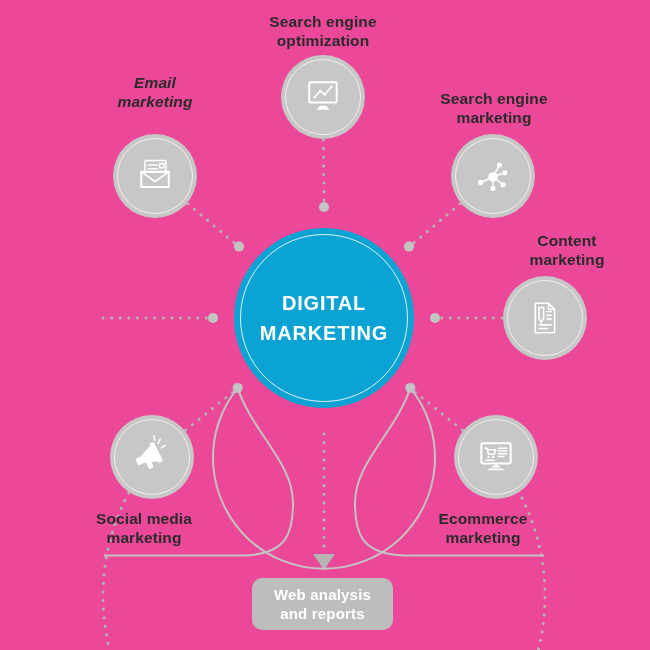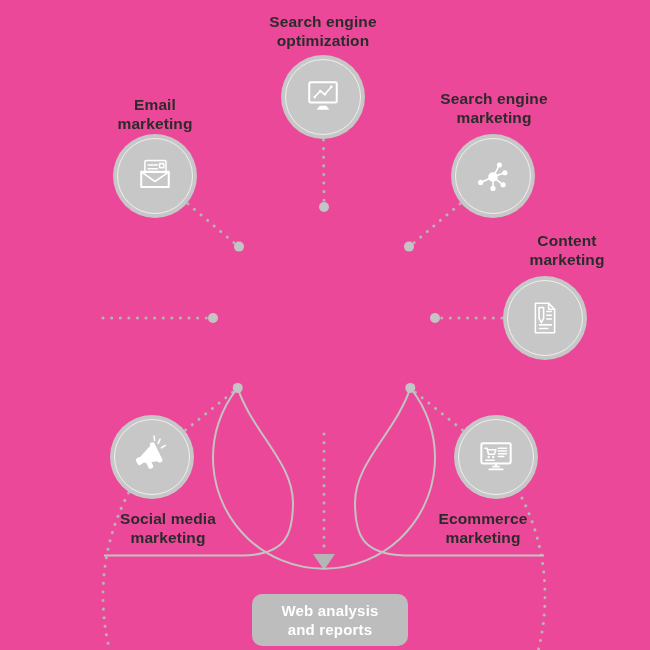--- a/index.html
+++ b/index.html
@@ -29,21 +29,21 @@
   .center-circle{
     position:absolute;left:234px;top:228px;width:180px;height:180px;border-radius:50%;
     background:#0ba3d4;z-index:2;display:flex;align-items:center;justify-content:center;
   }
   .center-circle .inner-ring{inset:6px;border-color:rgba(255,255,255,.85);}
   .center-label{
     text-align:center;white-space:pre-line;color:#ffffff;
     font-size:20px;font-weight:bold;letter-spacing:0.8px;line-height:1.5;
   }
   .output-box{
-    position:absolute;left:252px;top:594px;width:156px;height:52px;border-radius:10px;
+    position:absolute;left:252px;top:578px;width:141px;height:52px;border-radius:10px;
     background:#bdbdbd;z-index:2;display:flex;align-items:center;justify-content:center;
   }
   .output-label{
     text-align:center;white-space:pre-line;color:#ffffff;
     font-size:15px;font-weight:bold;line-height:1.3;letter-spacing:0.2px;
   }
   .icon-stroke{fill:none;stroke:#ffffff;stroke-width:2.2;stroke-linecap:round;stroke-linejoin:round;}
   .icon-thin{fill:none;stroke:#ffffff;stroke-width:1.7;stroke-linecap:round;stroke-linejoin:round;}
   .icon-fill{fill:#ffffff;stroke:none;}
   .icon-mask{fill:#c7c7c7;stroke:#ffffff;stroke-width:2.2;stroke-linejoin:round;}
@@ -106,21 +106,21 @@
   <div class="node" style="left:113px;top:134px;">
     <span class="inner-ring"></span>
     <svg width="44" height="44" viewBox="0 0 48 48">
       <rect class="icon-thin" x="13" y="7" width="23" height="17" rx="1.5"></rect>
       <path class="icon-thin" d="M16.5 12 h10 M16.5 16 h10"></path>
       <rect class="icon-thin" x="29" y="10.5" width="4.5" height="4.5"></rect>
       <path class="icon-mask" d="M9 19.5 H39 V36 H9 Z"></path>
       <path class="icon-thin" d="M9 19.5 L24 30 L39 19.5"></path>
     </svg>
   </div>
-  <div class="node-label" style="left:155px;top:114px;">Email
+  <div class="node-label" style="left:155px;top:92px;font-style:italic;">Email
 marketing</div>
 
   <div class="node" style="left:451px;top:134px;">
     <span class="inner-ring"></span>
     <svg width="44" height="44" viewBox="0 0 48 48">
       <g class="icon-thin">
         <path d="M24 25 L30 14"></path>
         <path d="M24 25 L35 21"></path>
         <path d="M24 25 L33 32"></path>
         <path d="M24 25 L24 35"></path>
@@ -159,38 +159,43 @@
         <rect class="icon-fill" x="6.5" y="18" width="6.5" height="8" rx="2"></rect>
         <rect class="icon-fill" x="15.5" y="25" width="5.5" height="10" rx="2.2"></rect>
         <g class="icon-thin">
           <path d="M36.5 13.5 l4 -3.2"></path>
           <path d="M37.5 19.5 l5 -0.5"></path>
           <path d="M34.5 9 l1.5 -4.5"></path>
         </g>
       </g>
     </svg>
   </div>
-  <div class="node-label" style="left:168px;top:528px;">Social media
+  <div class="node-label" style="left:144px;top:528px;">Social media
 marketing</div>
 
   <div class="node" style="left:454px;top:415px;">
     <span class="inner-ring"></span>
     <svg width="44" height="44" viewBox="0 0 48 48">
       <rect class="icon-stroke" x="8" y="9" width="32" height="22" rx="1.5"></rect>
       <path class="icon-thin" d="M12 14.5 h2.2 l1.6 6.5 h6.4 l1.6 -5 h-8.8"></path>
       <circle class="icon-fill" cx="16" cy="24" r="1.3"></circle>
       <circle class="icon-fill" cx="21" cy="24" r="1.3"></circle>
       <path class="icon-thin" d="M26.5 14.5 h9 M26.5 17.5 h9 M26.5 20.5 h9 M26.5 23.5 h6"></path>
       <path class="icon-thin" d="M13 27.5 h9"></path>
       <path class="icon-stroke" d="M24 31 v3"></path>
       <path class="icon-thin" d="M20.5 34.5 h7 M16.5 37.5 h15"></path>
     </svg>
   </div>
   <div class="node-label" style="left:483px;top:528px;">Ecommerce
 marketing</div>
 
+  <div class="center-circle">
+    <span class="inner-ring"></span>
+    <div class="center-label">DIGITAL
+MARKETING</div>
+  </div>
 
   <div class="output-box">
     <div class="output-label">Web analysis
 and reports</div>
   </div>
 
 </div>
 
 </body></html>

